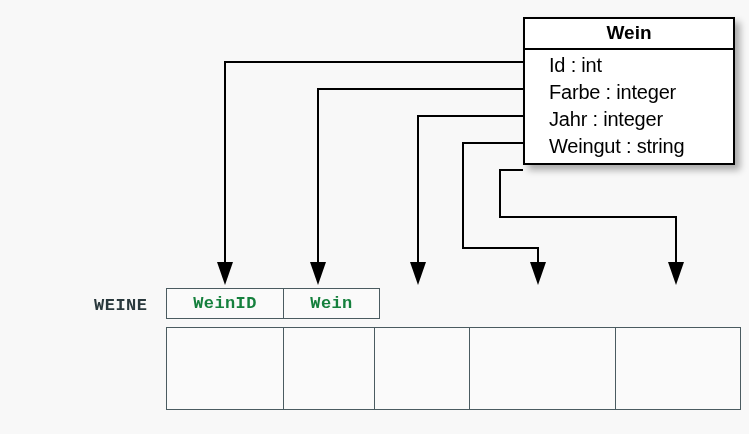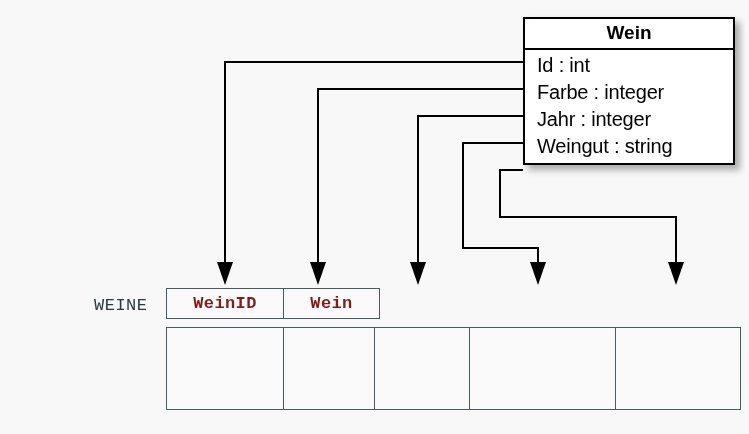--- a/index.html
+++ b/index.html
@@ -58,39 +58,39 @@
   #uml-title {
     text-align: center;
     font-weight: bold;
     font-size: 19px;
     line-height: 26px;
     color: #000000;
     border-bottom: 2px solid #000000;
     padding: 1px 0 2px 0;
   }
   #uml-attrs {
-    padding: 2px 0 3px 4px;
+    padding: 2px 0 3px 16px;
     border-radius: 18px;
   }
   .uml-attr {
     font-size: 20px;
     line-height: 27px;
     color: #000000;
     padding-left: 8px;
     white-space: nowrap;
     letter-spacing: -0.2px;
   }
 
   
   #table-label {
     position: absolute;
     left: 49px;
     top: 295px;
     font-family: "Liberation Mono", monospace;
-    font-weight: normal;
+    font-weight: bold;
     font-size: 17px;
     line-height: 22px;
     color: #29383c;
     letter-spacing: 0.5px;
   }
   #table-header {
     position: absolute;
     left: 121px;
     top: 288px;
     height: 31px;
@@ -109,21 +109,21 @@
     background: #fafafa;
     box-sizing: border-box;
   }
   .th-cell {
     display: flex;
     align-items: center;
     justify-content: center;
     font-family: "Liberation Mono", monospace;
     font-weight: bold;
     font-size: 17px;
-    color: #7f1d1d;
+    color: #15803d;
     border-right: 1px solid #4a5b60;
     box-sizing: border-box;
     letter-spacing: 0.4px;
   }
   .th-cell:last-child { border-right: none; }
   .td-cell {
     border-right: 1px solid #4a5b60;
     box-sizing: border-box;
   }
   .td-cell:last-child { border-right: none; }

